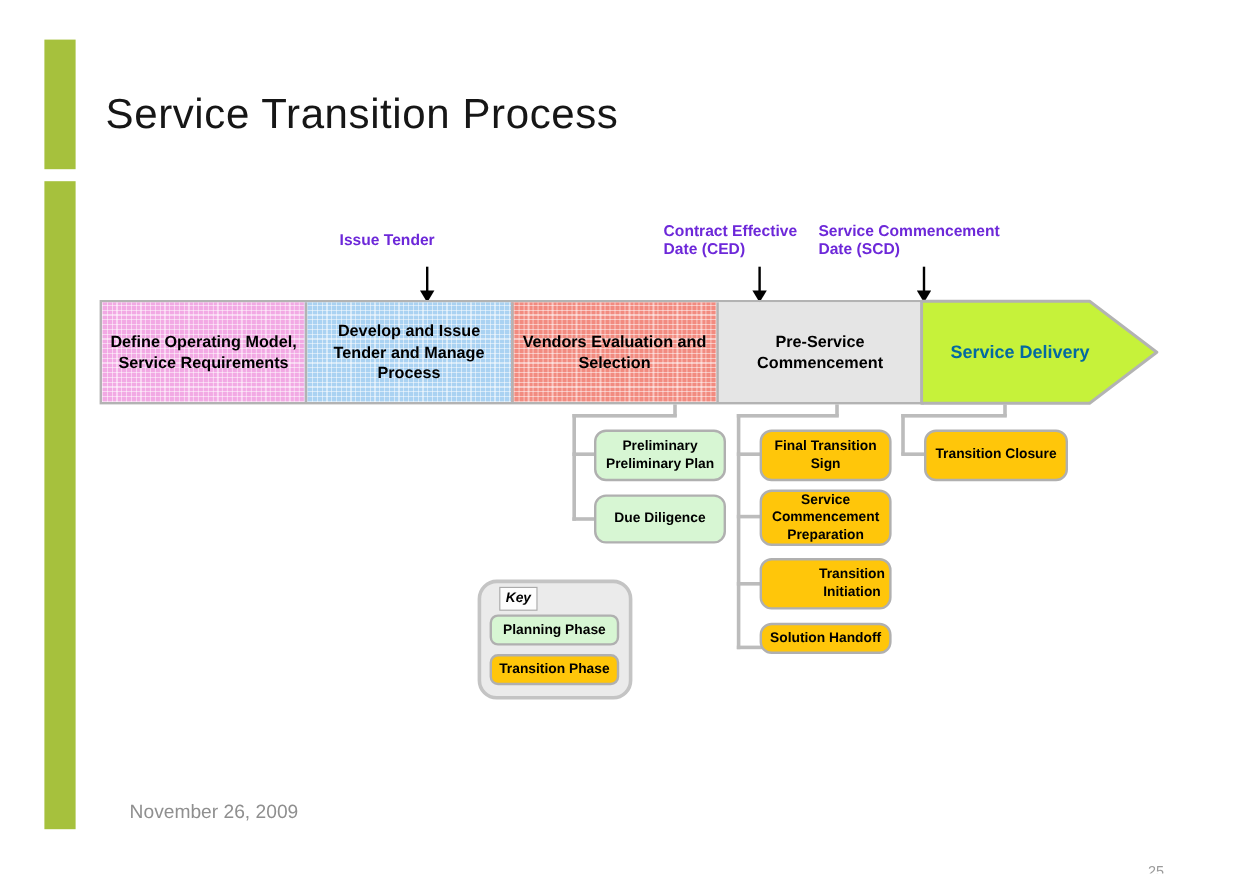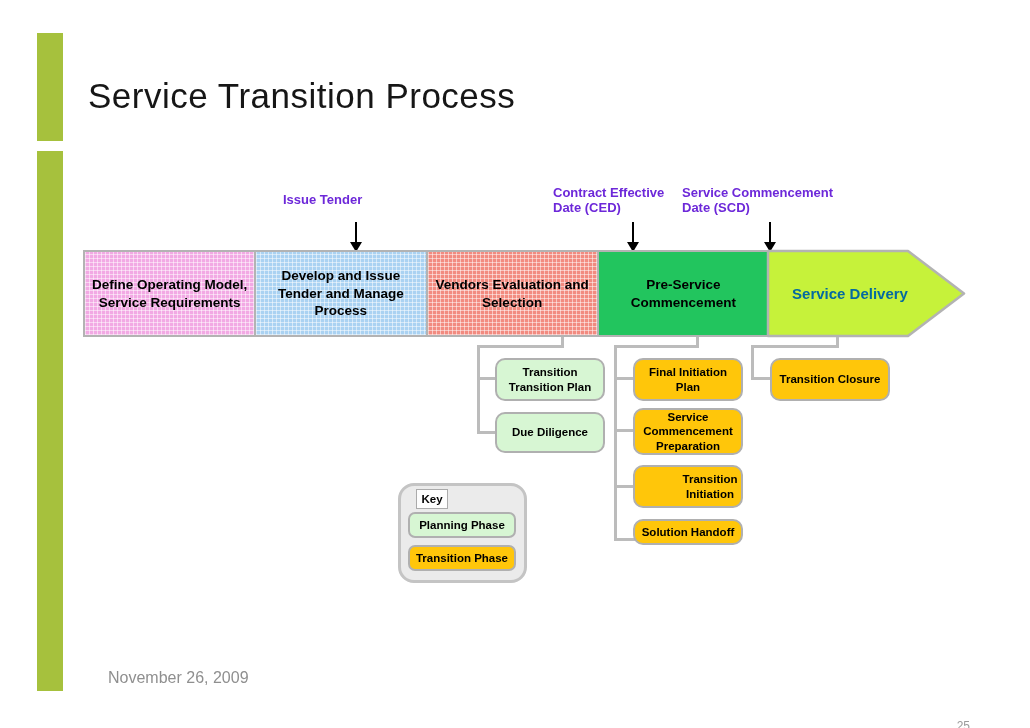--- a/index.html
+++ b/index.html
@@ -43,21 +43,21 @@
   .stage:first-child{border-left:none;}
   .plaid{
     background-image:
       repeating-linear-gradient(90deg, rgba(255,255,255,.5) 0 1px, transparent 1px 4px),
       repeating-linear-gradient(0deg, rgba(255,255,255,.5) 0 1px, transparent 1px 4px);
   }
   .st-pink{background-color:#f2a9e4;}
   .st-blue{background-color:#aad2f2;}
   .st-red{background-color:#f28b80;}
   .st-orange{background-color:#f6c28e;}
-  .st-yellow{background-color:#22c55e;}
+  .st-yellow{background-color:#e5e5e5;}
 
   .arrow-svg{position:absolute;left:766px;top:248px;}
   .arrow-label{
     position:absolute;left:786px;top:268px;width:128px;height:52px;
     display:flex;align-items:center;justify-content:center;text-align:center;
     font-size:15px;font-weight:700;color:#0369a1;line-height:1.32;
   }
 
   
   .conn{position:absolute;background:#bcbcbc;}
@@ -75,21 +75,21 @@
   
   .keybox{
     position:absolute;left:398px;top:483px;width:129px;height:100px;
     background:#ebebeb;border:3px solid #c4c4c4;border-radius:16px;
     box-sizing:border-box;
   }
   .keylabel{
     position:absolute;left:416px;top:489px;width:32px;height:20px;
     background:#fdfdfd;border:1.5px solid #ababab;box-sizing:border-box;
     display:flex;align-items:center;justify-content:center;
-    font-size:11.5px;font-weight:700;color:#000;
+    font-size:11.5px;font-weight:700;color:#000;font-style:italic;
   }
   .keyitem{
     position:absolute;left:408px;width:108px;height:26px;
     border:2px solid #b0b0b0;border-radius:7px;box-sizing:border-box;
     display:flex;align-items:center;justify-content:center;
     font-size:11.5px;font-weight:700;color:#000;
   }
   .key-planning{top:512px;background:#d7f6d3;}
   .key-transition{top:545px;background:#ffc60a;}
 
@@ -152,24 +152,24 @@
 <div class="conn" style="left:614px;top:377px;width:21px;height:3px;"></div>
 <div class="conn" style="left:614px;top:429px;width:21px;height:3px;"></div>
 <div class="conn" style="left:614px;top:485px;width:21px;height:3px;"></div>
 <div class="conn" style="left:614px;top:538px;width:21px;height:3px;"></div>
 
 <div class="conn" style="left:836px;top:337px;width:3px;height:10px;"></div>
 <div class="conn" style="left:751px;top:345px;width:88px;height:3px;"></div>
 <div class="conn" style="left:751px;top:345px;width:3px;height:34px;"></div>
 <div class="conn" style="left:751px;top:377px;width:21px;height:3px;"></div>
 
-<div class="subbox sb-green" style="left:495px;top:358px;height:43px;">Transition Transition Plan</div>
+<div class="subbox sb-green" style="left:495px;top:358px;height:43px;">Preliminary Preliminary Plan</div>
 <div class="subbox sb-green" style="left:495px;top:412px;height:41px;">Due Diligence</div>
 
-<div class="subbox sb-gold" style="left:633px;top:358px;height:43px;">Final Initiation Plan</div>
+<div class="subbox sb-gold" style="left:633px;top:358px;height:43px;">Final Transition Sign</div>
 <div class="subbox sb-gold" style="left:633px;top:408px;height:47px;">Service Commencement Preparation</div>
 <div class="subbox sb-gold" style="left:633px;top:465px;height:43px;padding-left:48px;">Transition Initiation</div>
 <div class="subbox sb-gold" style="left:633px;top:519px;height:26px;">Solution Handoff</div>
 <div class="subbox sb-gold" style="left:770px;top:358px;height:43px;width:120px;">Transition Closure</div>
 
 <div class="keybox"></div>
 <div class="keylabel">Key</div>
 <div class="keyitem key-planning">Planning Phase</div>
 <div class="keyitem key-transition">Transition Phase</div>
 

